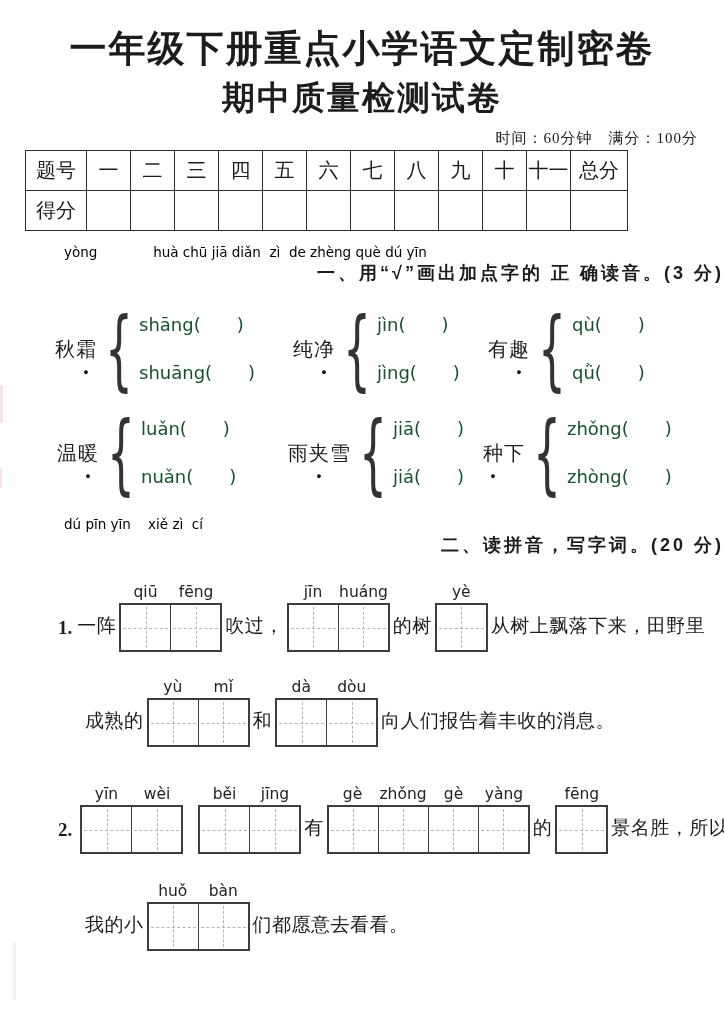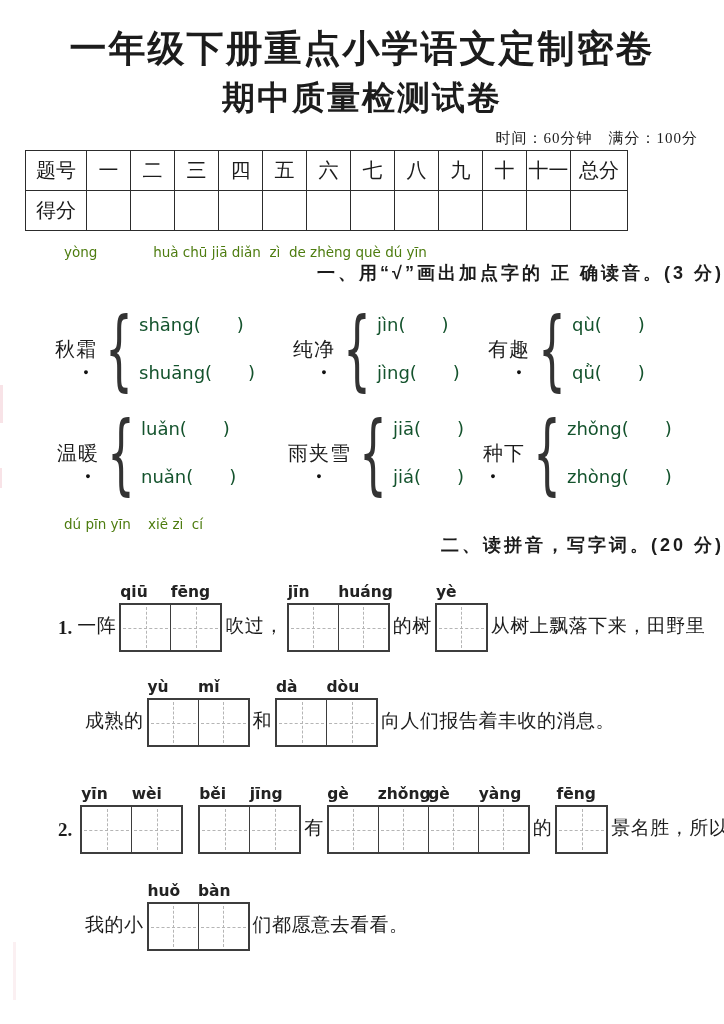--- a/index.html
+++ b/index.html
@@ -31,21 +31,21 @@
   }
   table.score td {
     border:1.6px solid #2c2c2c; height:39px;
     text-align:center; font-size:20px; padding:0;
   }
   td.first { width:60px; }
   td.last  { width:56px; }
   
   .secpinyin {
     white-space:pre; margin:13px 0 0 64px;
-    font-family:"DejaVu Sans",sans-serif; font-size:13.5px; color:#4d7c0f;
+    font-family:"DejaVu Sans",sans-serif; font-size:13.5px; color:#000000;
   }
   .sechead {
     margin:1px 0 0 27px;
     font-family:Liberation Sans, sans-serif;
     font-weight:bold; font-size:18px; letter-spacing:3px;text-align:right;
   }
   
   .s1grid { position:relative; height:202px; margin-top:16px; }
   .s1item { position:absolute; display:flex; align-items:center; height:96px; }
   .s1word { font-size:20px; letter-spacing:1px; display:flex; align-items:center; }
@@ -64,23 +64,23 @@
     font-family:"DejaVu Sans",sans-serif; font-size:18px;
     white-space:pre; color:#14532d;
   }
   
   .fline { display:flex; align-items:flex-end; }
   .ftext { font-size:19px; letter-spacing:0.5px; padding-bottom:13px; white-space:nowrap;margin-top:30px; }
   .qnum  { font-weight:bold; font-size:19px; padding-bottom:13px; padding-right:5px; }
   .bgroup { display:inline-flex; flex-direction:column; align-items:center; margin:0 3px; }
   .prow { display:flex; }
   .psyl {
-    width:50.5px; 
+    width:50.5px; text-align:center;
     font-family:"DejaVu Sans",sans-serif; font-size:15.5px; color:#222;
-    padding-bottom:2px; white-space:nowrap;font-weight:bold;
+    padding-bottom:2px; white-space:nowrap;
   }
   .wbox { display:flex; border:2px solid #3d3d3d; background:#fff; }
   .wcell { width:49px; height:45px; position:relative; border-right:1.5px solid #3d3d3d; }
   .wcell:last-child { border-right:none; }
   .wcell::before {
     content:""; position:absolute; left:50%; top:2px; bottom:2px;
     border-left:1px dashed #b5b5b5;
   }
   .wcell::after {
     content:""; position:absolute; top:50%; left:2px; right:2px;

